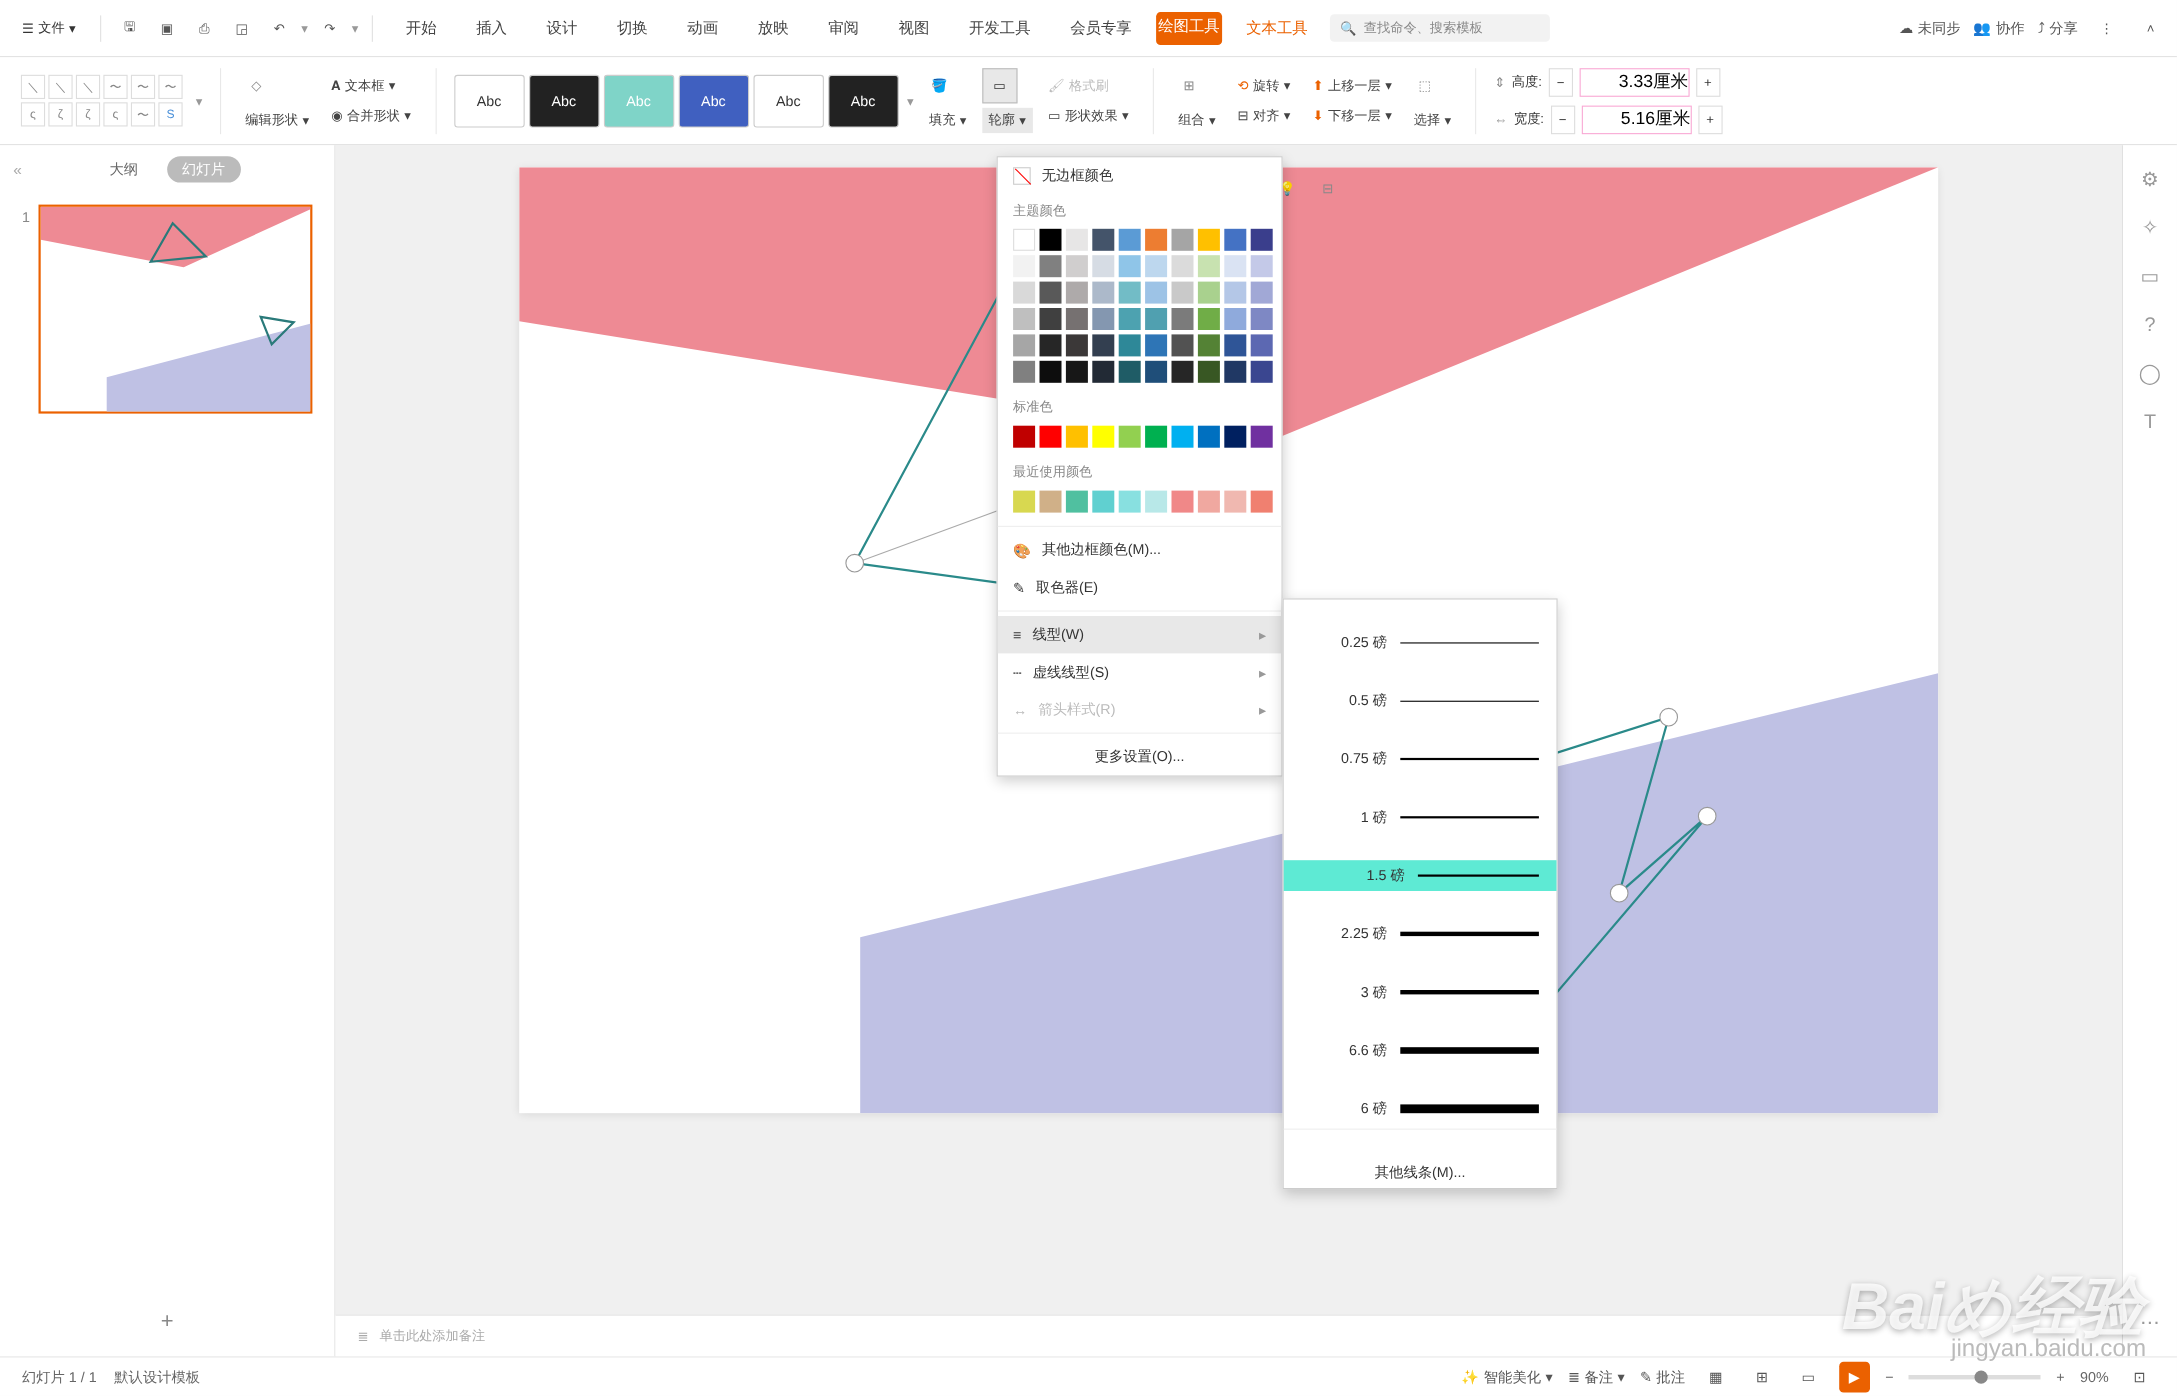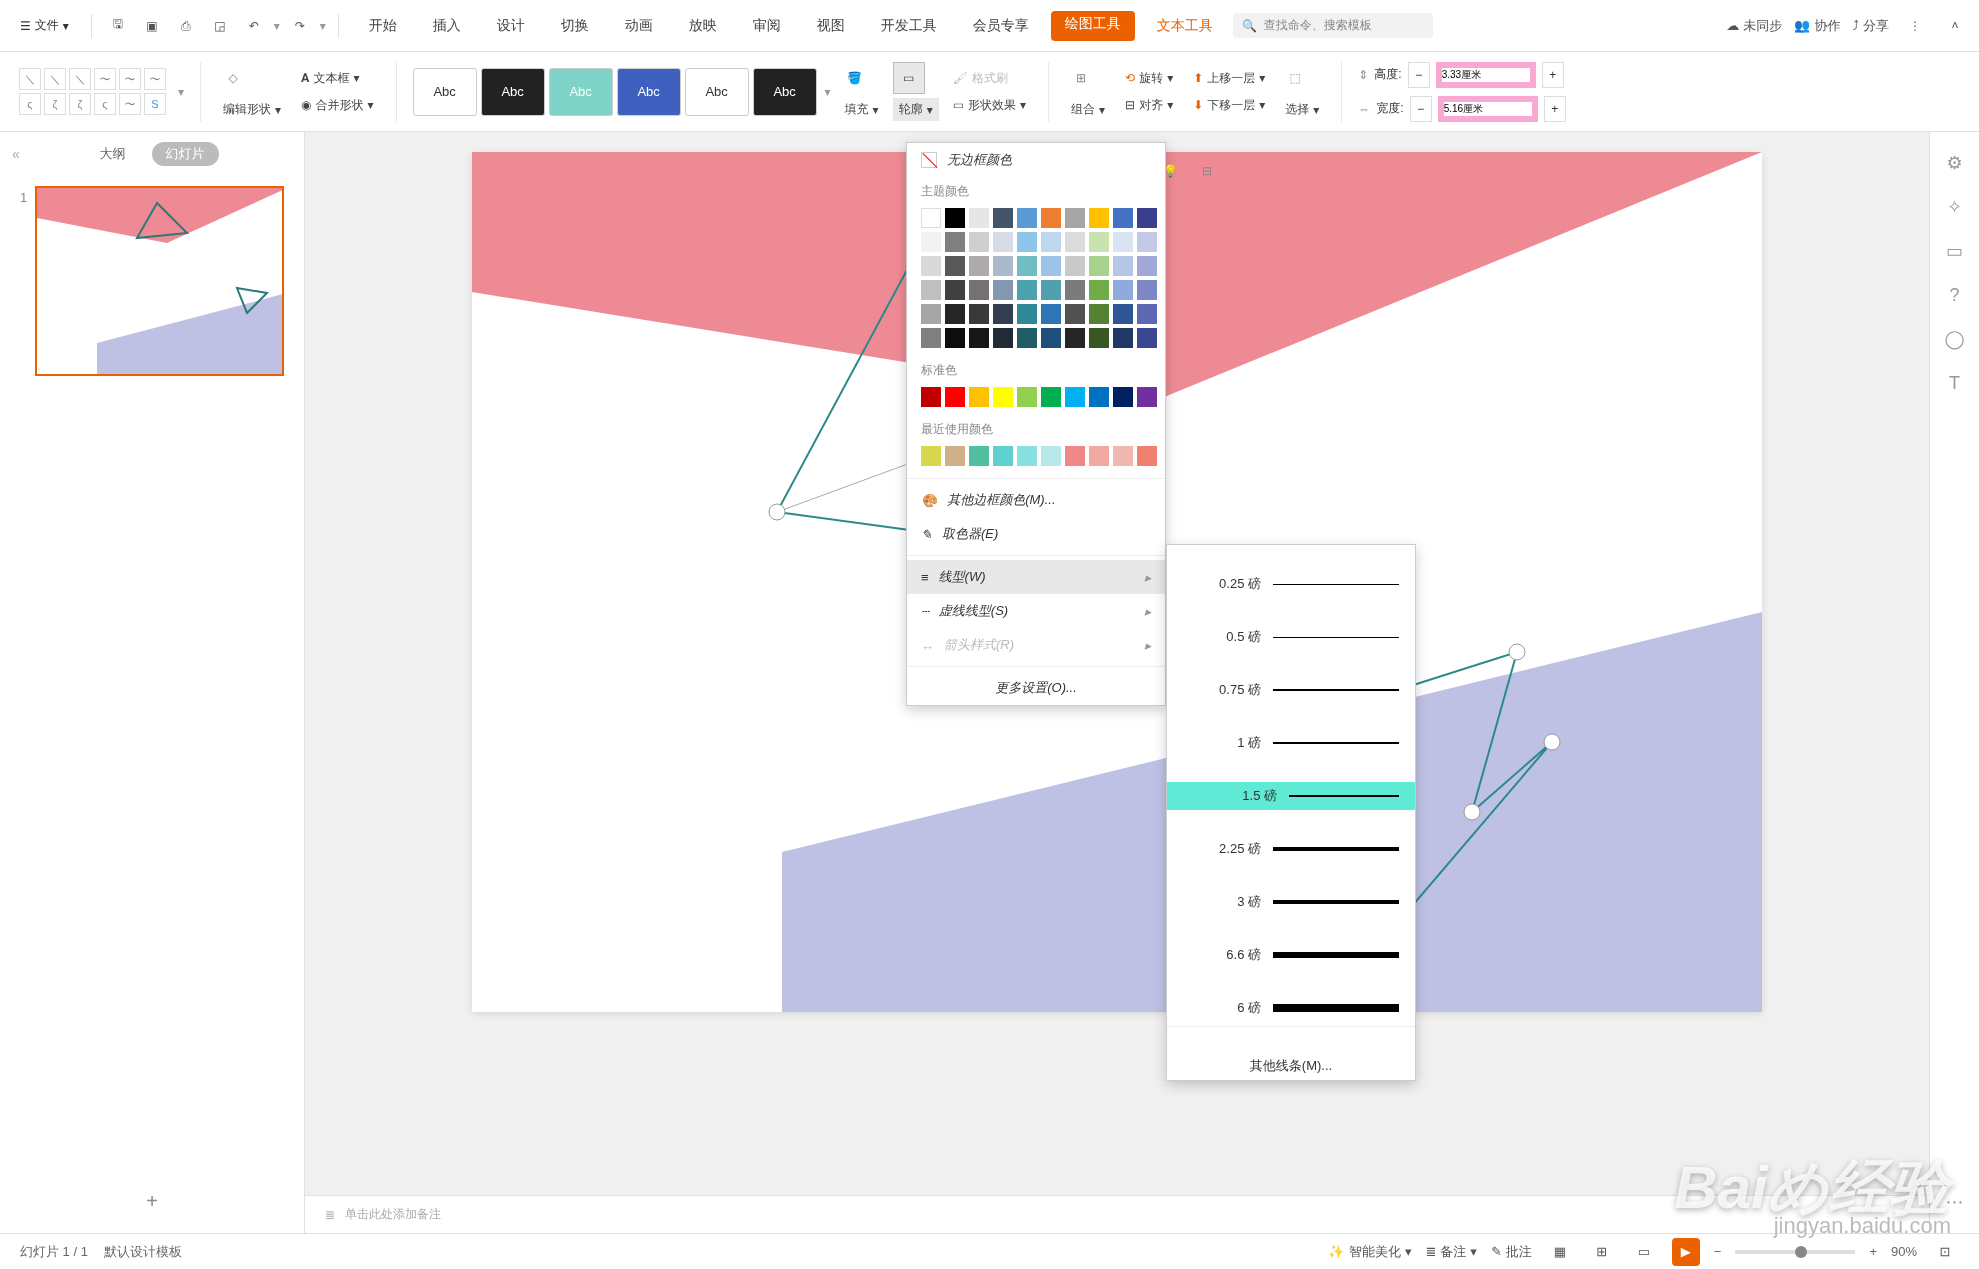--- a/index.html
+++ b/index.html
@@ -5,38 +5,38 @@
 * { margin:0; padding:0; box-sizing:border-box; font-family:"Microsoft YaHei",sans-serif; }
 body { background:#f0f0f0; font-size:12px; color:#333; overflow:hidden; width:1979px; height:1269px; position:relative; }
 
 
 .topbar { height:52px; background:#fff; border-bottom:1px solid #e0e0e0; display:flex; align-items:center; padding:0 10px; gap:6px; }
 .menu-btn { display:flex; align-items:center; gap:4px; padding:4px 10px; border-radius:4px; cursor:pointer; }
 .icon-btn { width:28px; height:28px; display:flex; align-items:center; justify-content:center; border-radius:4px; cursor:pointer; color:#555; }
 .sep { width:1px; height:24px; background:#e0e0e0; margin:0 6px; }
 .tabs { display:flex; gap:8px; margin-left:4px; }
 .tab { padding:6px 14px; cursor:pointer; color:#444; font-size:14px; }
-.tab.active-orange { background:#eb6100; color:#fff; border-radius:4px; padding:4px 14px; }
+.tab.active-orange { background:#eb6100; color:#fff; border-radius:4px; padding:4px 2px; }
 .tab.text-orange { color:#eb6100; }
 .search-box { display:flex; align-items:center; gap:6px; padding:4px 10px; background:#f2f2f2; border-radius:4px; color:#888; min-width:200px; }
 .topbar-right { margin-left:auto; display:flex; align-items:center; gap:12px; }
 .right-btn { display:flex; align-items:center; gap:4px; cursor:pointer; color:#555; font-size:13px; }
 
 
 .ribbon { height:80px; background:#fff; border-bottom:1px solid #e0e0e0; display:flex; align-items:center; padding:0 15px; gap:8px; }
 .shape-grid { display:grid; grid-template-columns:repeat(6,22px); grid-template-rows:repeat(2,22px); gap:3px; padding:4px; }
 .shape-cell { width:22px; height:22px; border:1px solid #ddd; display:flex; align-items:center; justify-content:center; color:#888; font-size:11px; }
 .vsep { width:1px; height:60px; background:#e8e8e8; margin:0 8px; }
 .ribbon-col { display:flex; flex-direction:column; gap:4px; font-size:12px; }
 .ribbon-item { display:flex; align-items:center; gap:4px; padding:3px 6px; cursor:pointer; color:#444; }
 .ribbon-item.disabled { color:#bbb; }
 .abc-row { display:flex; gap:4px; }
 .abc-box { width:64px; height:48px; border:1px solid #ccc; border-radius:3px; display:flex; align-items:center; justify-content:center; font-size:13px; }
 .size-row { display:flex; align-items:center; gap:6px; }
-.size-input { width:100px; height:26px; border:6px solid #f9a8d4; background:#fff; text-align:left; font-size:10px; }
+.size-input { width:100px; height:26px; border:1px solid #f9a8d4; background:#fff; text-align:right; font-size:16px; }
 .size-btn { width:22px; height:26px; border:1px solid #ddd; background:#fff; display:flex; align-items:center; justify-content:center; cursor:pointer; }
 
 
 .main { display:flex; height:calc(100% - 52px - 80px - 36px); position:relative; }
 .left-panel { width:305px; background:#fff; border-right:1px solid #e0e0e0; display:flex; flex-direction:column; }
 .panel-tabs { display:flex; align-items:center; gap:12px; justify-content:center; padding:10px 0; position:relative; }
 .panel-tab { padding:3px 14px; font-size:13px; color:#666; cursor:pointer; }
 .panel-tab.active { background:#bbb; color:#fff; border-radius:12px; }
 .collapse-btn { position:absolute; left:12px; color:#aaa; cursor:pointer; font-size:14px; }
 .thumb-area { flex:1; padding:10px 20px; }
@@ -56,21 +56,21 @@
 
 
 .statusbar { height:36px; background:#fff; border-top:1px solid #e0e0e0; display:flex; align-items:center; padding:0 20px; gap:16px; font-size:13px; color:#666; }
 .statusbar .right { margin-left:auto; display:flex; align-items:center; gap:14px; }
 .zoom-slider { width:120px; height:4px; background:#ddd; position:relative; }
 .zoom-thumb { position:absolute; left:50%; top:-4px; width:12px; height:12px; background:#888; border-radius:50%; }
 
 
 .dropdown { position:absolute; background:#fff; border:1px solid #ccc; box-shadow:0 4px 12px rgba(0,0,0,0.2); z-index:100; font-size:13px; }
 .dd-outline { left:906px; top:142px; width:260px; }
-.dd-row { padding:8px 14px; display:flex; align-items:center; gap:10px; cursor:pointer;font-style:italic; }
+.dd-row { padding:8px 14px; display:flex; align-items:center; gap:10px; cursor:pointer; }
 .dd-row.hover { background:#e8e8e8; }
 .dd-row.disabled { color:#bbb; }
 .dd-label { padding:6px 14px 4px; color:#888; font-size:12px; }
 .dd-hr { height:1px; background:#eee; margin:4px 0; }
 .color-grid { display:grid; grid-template-columns:repeat(10,20px); gap:4px; padding:4px 14px 8px; }
 .color-sw { width:20px; height:20px; cursor:pointer; }
 .color-sw.bordered { border:1px solid #ddd; }
 .arrow-r { margin-left:auto; color:#999; }
 
 .dd-weight { left:1166px; top:544px; width:250px; }

